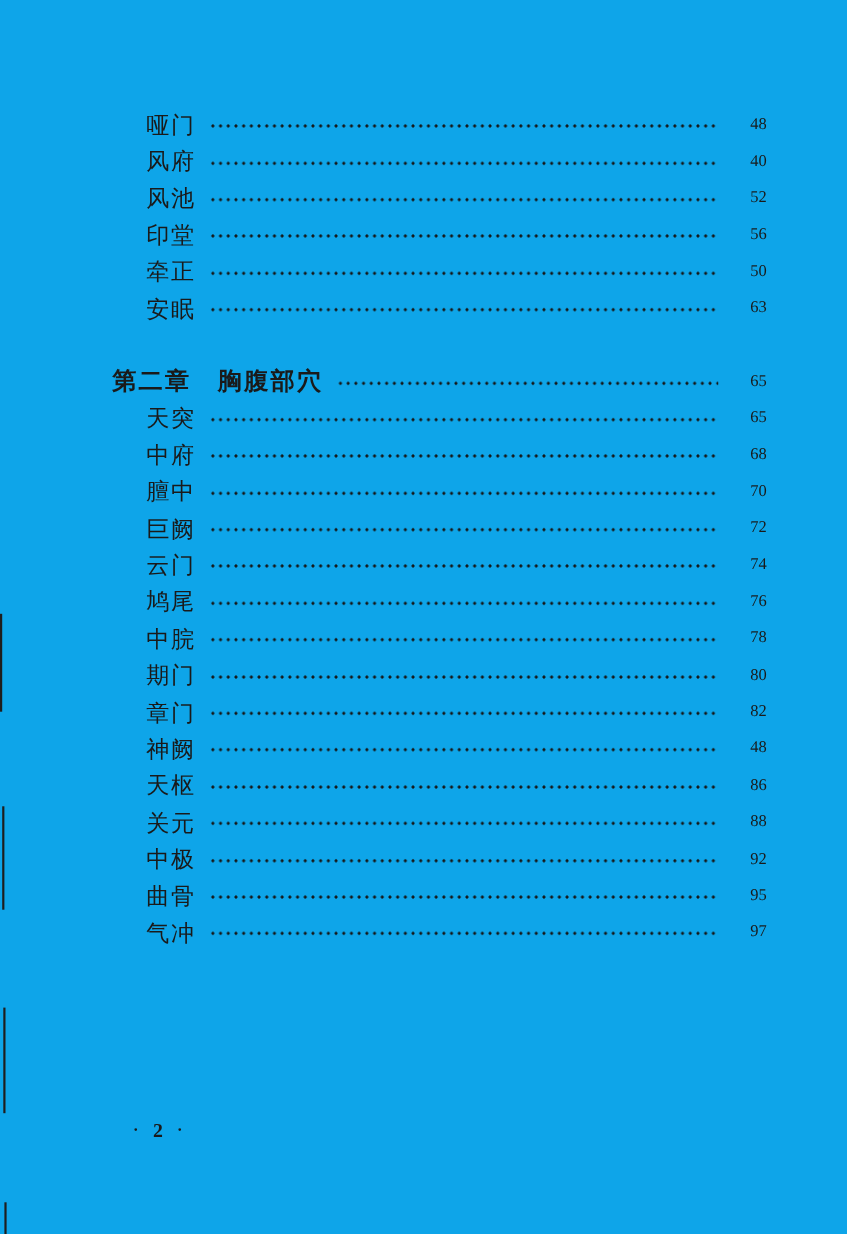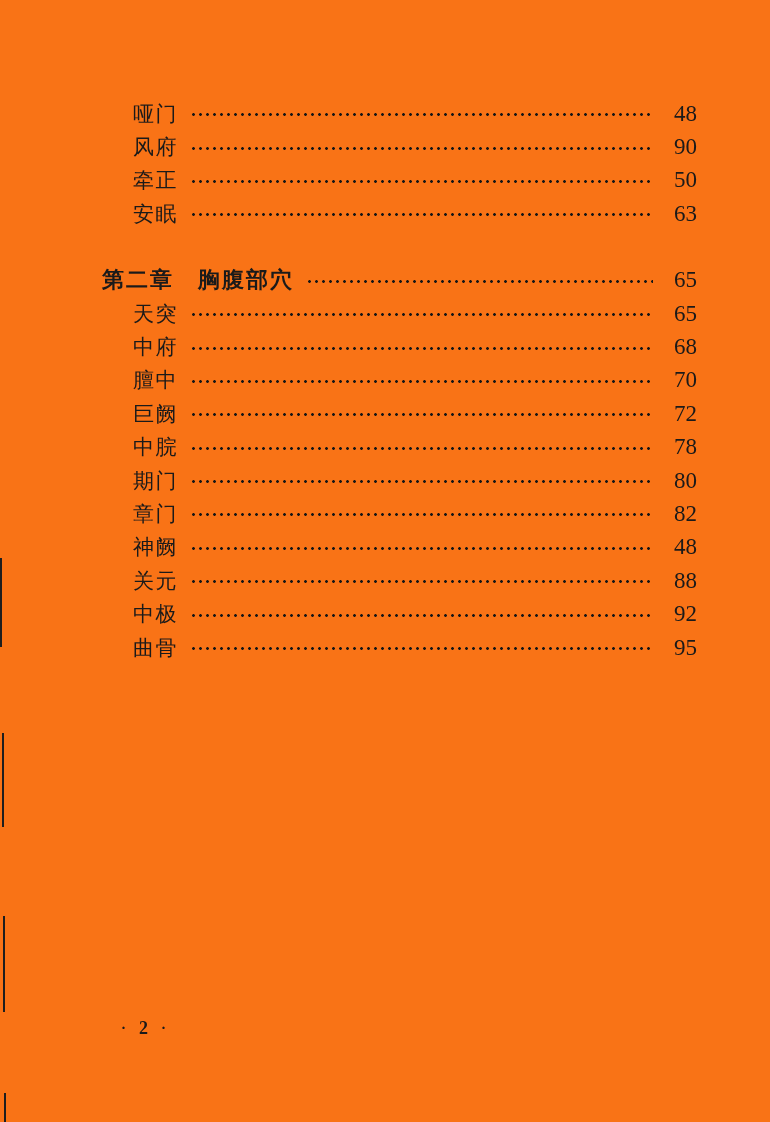--- a/index.html
+++ b/index.html
@@ -5,21 +5,21 @@
   html, body {
     margin: 0;
     padding: 0;
     background: #e8e8e8;
   }
   .page {
     position: relative;
     width: 770px;
     height: 1122px;
     margin: 0 auto;
-    background: #f97316;
+    background: #0ea5e9;
     overflow: hidden;
     font-family: "Liberation Serif", "DejaVu Serif", serif;
     color: #1a1a1a;
   }
 
   
   .scan-mark {
     position: absolute;
     width: 2px;
     background: #1e1e1e;
@@ -66,21 +66,21 @@
     background-image: radial-gradient(circle, #161616 1.15px, rgba(0,0,0,0) 1.6px);
     background-size: 7px 5px;
     background-position: 0 50%;
     background-repeat: repeat-x;
   }
 
   .pagenum {
     flex: none;
     width: 36px;
     text-align: right;
-    font-size: 23px;
+    font-size: 15px;
     font-weight: normal;
   }
   .toc-row.heading .pagenum { font-weight: normal; }
 
   .page-footer {
     position: absolute;
     left: 121px;
     top: 1019px;
     display: flex;
     align-items: center;
@@ -110,21 +110,31 @@
   <main class="toc">
       <section class="toc-section">
         <div class="toc-row entry">
     <span class="label">哑门</span>
     <span class="leader"></span>
     <span class="pagenum">48</span>
   </div>
         <div class="toc-row entry">
     <span class="label">风府</span>
     <span class="leader"></span>
-    <span class="pagenum">90</span>
+    <span class="pagenum">40</span>
+  </div>
+        <div class="toc-row entry">
+    <span class="label">风池</span>
+    <span class="leader"></span>
+    <span class="pagenum">52</span>
+  </div>
+        <div class="toc-row entry">
+    <span class="label">印堂</span>
+    <span class="leader"></span>
+    <span class="pagenum">56</span>
   </div>
         <div class="toc-row entry">
     <span class="label">牵正</span>
     <span class="leader"></span>
     <span class="pagenum">50</span>
   </div>
         <div class="toc-row entry">
     <span class="label">安眠</span>
     <span class="leader"></span>
     <span class="pagenum">63</span>
@@ -150,53 +160,73 @@
     <span class="label">膻中</span>
     <span class="leader"></span>
     <span class="pagenum">70</span>
   </div>
         <div class="toc-row entry">
     <span class="label">巨阙</span>
     <span class="leader"></span>
     <span class="pagenum">72</span>
   </div>
         <div class="toc-row entry">
+    <span class="label">云门</span>
+    <span class="leader"></span>
+    <span class="pagenum">74</span>
+  </div>
+        <div class="toc-row entry">
+    <span class="label">鸠尾</span>
+    <span class="leader"></span>
+    <span class="pagenum">76</span>
+  </div>
+        <div class="toc-row entry">
     <span class="label">中脘</span>
     <span class="leader"></span>
     <span class="pagenum">78</span>
   </div>
         <div class="toc-row entry">
     <span class="label">期门</span>
     <span class="leader"></span>
     <span class="pagenum">80</span>
   </div>
         <div class="toc-row entry">
     <span class="label">章门</span>
     <span class="leader"></span>
     <span class="pagenum">82</span>
   </div>
         <div class="toc-row entry">
     <span class="label">神阙</span>
     <span class="leader"></span>
     <span class="pagenum">48</span>
   </div>
         <div class="toc-row entry">
+    <span class="label">天枢</span>
+    <span class="leader"></span>
+    <span class="pagenum">86</span>
+  </div>
+        <div class="toc-row entry">
     <span class="label">关元</span>
     <span class="leader"></span>
     <span class="pagenum">88</span>
   </div>
         <div class="toc-row entry">
     <span class="label">中极</span>
     <span class="leader"></span>
     <span class="pagenum">92</span>
   </div>
         <div class="toc-row entry">
     <span class="label">曲骨</span>
     <span class="leader"></span>
     <span class="pagenum">95</span>
+  </div>
+        <div class="toc-row entry">
+    <span class="label">气冲</span>
+    <span class="leader"></span>
+    <span class="pagenum">97</span>
   </div>
       </section>
     </main>
 
   <footer class="page-footer">
     <span class="dot">·</span>
     <span class="num">2</span>
     <span class="dot">·</span>
   </footer>
 

